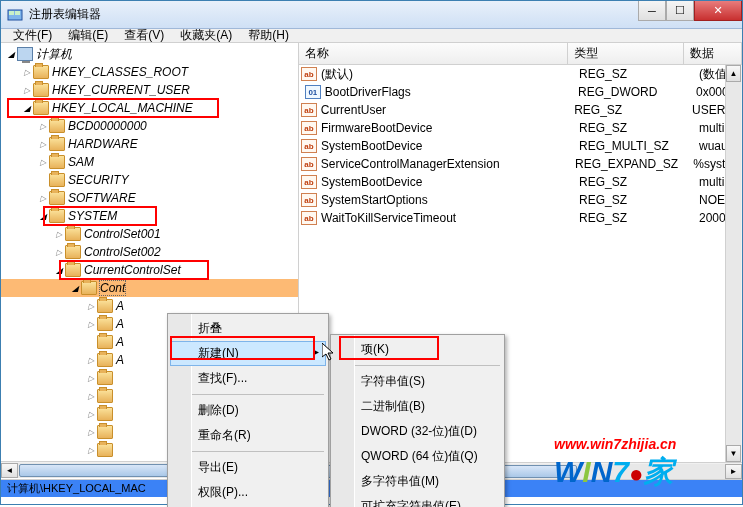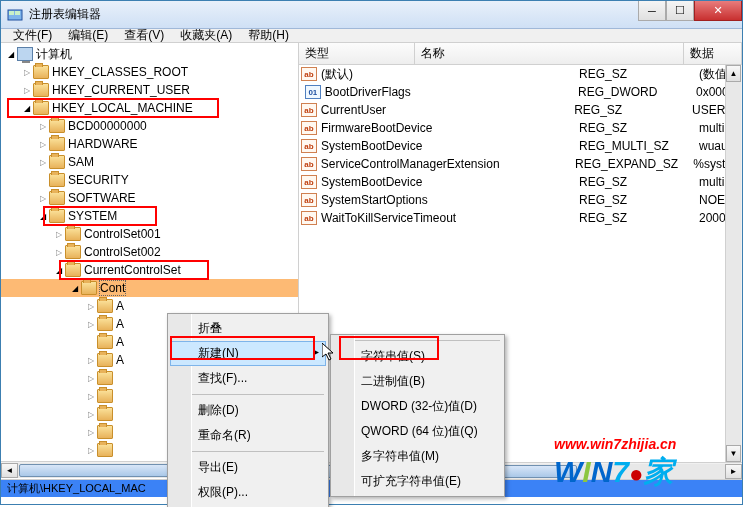--- a/index.html
+++ b/index.html
@@ -15,21 +15,21 @@
 .win-btn.max { background: linear-gradient(#f5f5f5,#e0e0e0); }
 
 .menubar { height: 14px; background: #f0f0f0; border-bottom: 1px solid #d0d0d0; display: flex; align-items: center; padding: 0 4px; font-size: 12px; }
 .menubar .mitem { padding: 2px 8px; cursor: pointer; }
 
 .body-area { display: flex; height: 436px; position: relative; }
 .tree-panel { width: 298px; border-right: 1px solid #d0d0d0; overflow: hidden; position: relative; background: #fff; }
 .tree-scroll { overflow: hidden; height: 418px; }
 .list-panel { flex: 1; overflow: hidden; position: relative; }
 
-.tree { font-size: 12px; color: #000; padding: 2px 0 0 0; }
+.tree { font-size: 12px; color: #000; padding: 2px 0 0 0; font-style: italic; }
 .row { display: flex; align-items: center; height: 18px; white-space: nowrap; padding-left: 4px; }
 .expander { width: 12px; height: 12px; display: inline-flex; align-items: center; justify-content: center; font-size: 9px; color: #666; cursor: pointer; }
 .expander.open::before { content: "◢"; color: #000; font-size: 8px; }
 .expander.closed::before { content: "▷"; color: #888; font-size: 8px; }
 .expander.none { visibility: hidden; }
 .indent { display: inline-block; }
 .folder-ico { width: 16px; height: 14px; background: linear-gradient(#fbe29b,#e8b25a); border: 1px solid #c98f2b; border-radius: 1px; margin-right: 3px; position: relative; }
 .folder-ico::before { content: ""; position: absolute; top: -3px; left: 1px; width: 6px; height: 3px; background: #e8b25a; border: 1px solid #c98f2b; border-bottom: none; }
 .computer-ico { width: 16px; height: 14px; background: #bcd6f0; border: 1px solid #5a7fa8; margin-right: 3px; position: relative; }
 .computer-ico::after { content: ""; position: absolute; bottom: -3px; left: 4px; width: 8px; height: 2px; background: #888; }
@@ -245,22 +245,22 @@
         <div class="sb-btn">►</div>
       </div>
 
       <div class="hl-red" style="left:6px; top:55px; width:212px; height:20px;"></div>
       <div class="hl-red" style="left:42px; top:163px; width:114px; height:20px;"></div>
       <div class="hl-red" style="left:58px; top:217px; width:150px; height:20px;"></div>
     </div>
 
     <div class="list-panel">
       <div class="list-header">
+        <div class="col" style="width:280px">名称</div>
         <div class="col" style="width:120px">类型</div>
-        <div class="col" style="width:280px">名称</div>
         <div class="col" style="width:60px">数据</div>
       </div>
       <div class="list-body" id="list-body">
           <div class="list-row">
             <span class="reg-ico ab">ab</span>
             <span style="width: 258px; display: inline-block;">(默认)</span>
             <span style="width: 120px; display: inline-block;">REG_SZ</span>
             <span>(数值未</span>
           </div>
           <div class="list-row">
@@ -340,20 +340,21 @@
   <div class="ci">重命名(R)</div>
   <div class="sep"></div>
   <div class="ci">导出(E)</div>
   <div class="ci">权限(P)...</div>
 
 </div>
 <div class="hl-red" style="left:170px; top:336px; width:145px; height:24px; z-index:110;"></div>
 
 <div class="ctx-menu" style="left:330px; top:334px; width:175px;">
   <div class="gutter"></div>
+  <div class="ci">项(K)</div>
   <div class="sep"></div>
   <div class="ci">字符串值(S)</div>
   <div class="ci">二进制值(B)</div>
   <div class="ci">DWORD (32-位)值(D)</div>
   <div class="ci">QWORD (64 位)值(Q)</div>
   <div class="ci">多字符串值(M)</div>
   <div class="ci">可扩充字符串值(E)</div>
 </div>
 <div class="hl-red" style="left:339px; top:336px; width:100px; height:24px; z-index:110;"></div>
 

